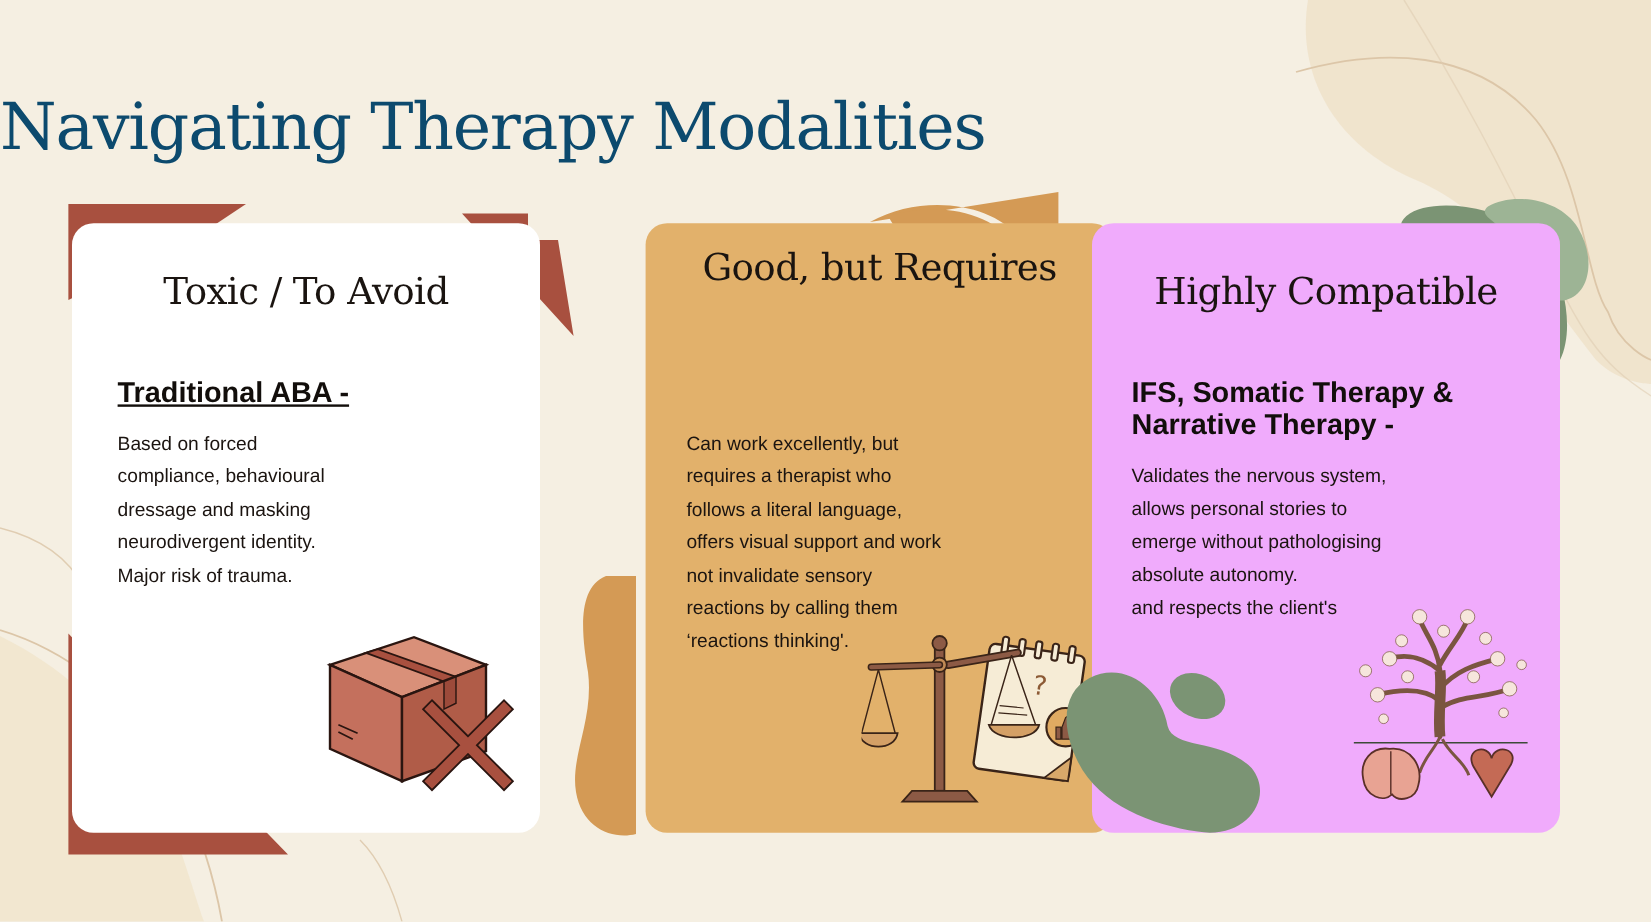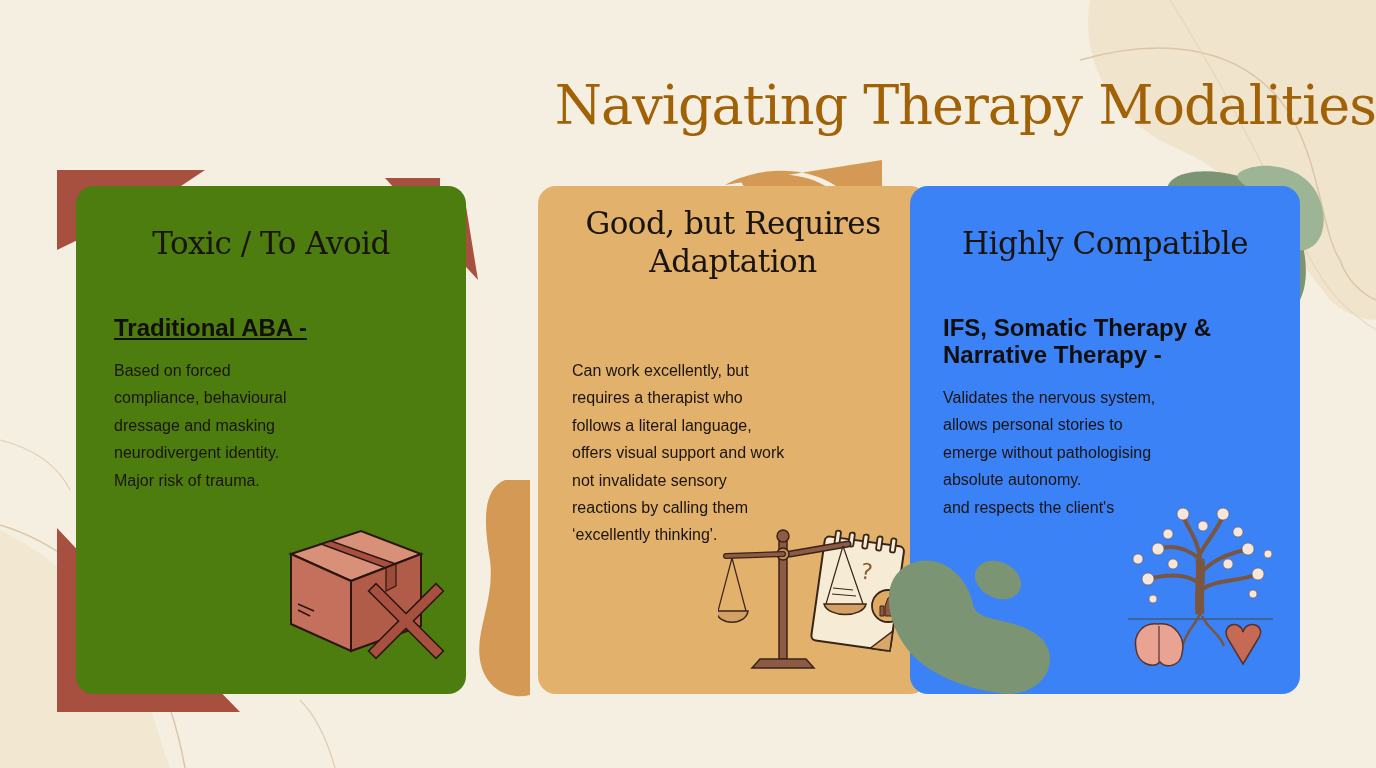--- a/index.html
+++ b/index.html
@@ -3,31 +3,31 @@
   <meta charset="utf-8">
   <style>
     html, body { margin: 0; padding: 0; }
     body {
       width: 1376px; height: 768px; overflow: hidden; position: relative;
       background: #f5efe2;
       font-family: "Liberation Sans", sans-serif;
     }
     .bg-layer { position: absolute; inset: 0; }
     .title {
-      position: absolute; left: 0; right: 0; top: 74px; text-align: right;
-      font-family: "DejaVu Serif", serif; font-size: 54px; color: #a16207;
+      position: absolute; left: 0; right: 0; top: 74px; text-align: left;
+      font-family: "DejaVu Serif", serif; font-size: 54px; color: #0c4a6e;
       letter-spacing: -1px; font-weight: normal; margin: 0;
     }
     .card {
       position: absolute; top: 186px; width: 390px; height: 508px;
       border-radius: 18px; box-sizing: border-box;
     }
-    .card-red { left: 76px; background: #4d7c0f; }
+    .card-red { left: 60px; background: #ffffff; }
     .card-yellow { left: 494px; background: #e2b16b; margin-left: 44px; }
-    .card-green { left: 910px; background: #3b82f6; }
+    .card-green { left: 910px; background: #f0abfc; }
     .card-heading {
       position: absolute; left: 0; right: 0; text-align: center;
       font-family: "DejaVu Serif", serif; font-size: 31px; line-height: 38px;
       color: #1a1410; letter-spacing: -0.5px;
     }
     .card-sub {
       position: absolute; left: 38px; right: 20px;
       font-family: "Liberation Sans", sans-serif; font-weight: bold;
       font-size: 24px; line-height: 27px; color: #120e0b;
     }
@@ -90,30 +90,29 @@
     <path d="M100 42 L110 38 L110 60 L100 65 Z" fill="#9c4a3a" stroke="#2a1510" stroke-width="1.2"></path>
     <path d="M12 78 L28 85 M12 84 L24 90" stroke="#2a1510" stroke-width="1.5"></path>
     <path d="M90 65 L150 125 M150 65 L90 125" stroke="#2a1510" stroke-width="12" stroke-linecap="square"></path>
     <path d="M90 65 L150 125 M150 65 L90 125" stroke="#a8503f" stroke-width="9" stroke-linecap="square"></path>
   </svg>
 </div>
 
 <div class="card card-yellow">
   <div class="card-heading" style="top:18px;">
     <div>Good, but Requires</div>
-    <div>Adaptation</div>
   </div>
   <div class="card-body" style="top:171px;left:34px;">
     <div>Can work excellently, but</div>
     <div>requires a therapist who</div>
     <div>follows a literal language,</div>
     <div>offers visual support and work</div>
     <div>not invalidate sensory</div>
     <div>reactions by calling them</div>
-    <div>‘excellently thinking'.</div>
+    <div>‘reactions thinking'.</div>
   </div>
   <svg class="deco" style="left:180px;top:340px;" width="200" height="150" viewBox="0 0 200 150">
     <g transform="rotate(8 140 65)">
       <rect x="100" y="15" width="80" height="105" rx="5" fill="#f6ecd6" stroke="#3a2418" stroke-width="2"></rect>
       <path d="M160 120 L180 100 L180 120 Z" fill="#d8a86a" stroke="#3a2418" stroke-width="1.5"></path>
       <g stroke="#3a2418" stroke-width="1.8" fill="#f6ecd6">
         <rect x="110" y="8" width="5" height="14" rx="2"></rect>
         <rect x="124" y="8" width="5" height="14" rx="2"></rect>
         <rect x="138" y="8" width="5" height="14" rx="2"></rect>
         <rect x="152" y="8" width="5" height="14" rx="2"></rect>

